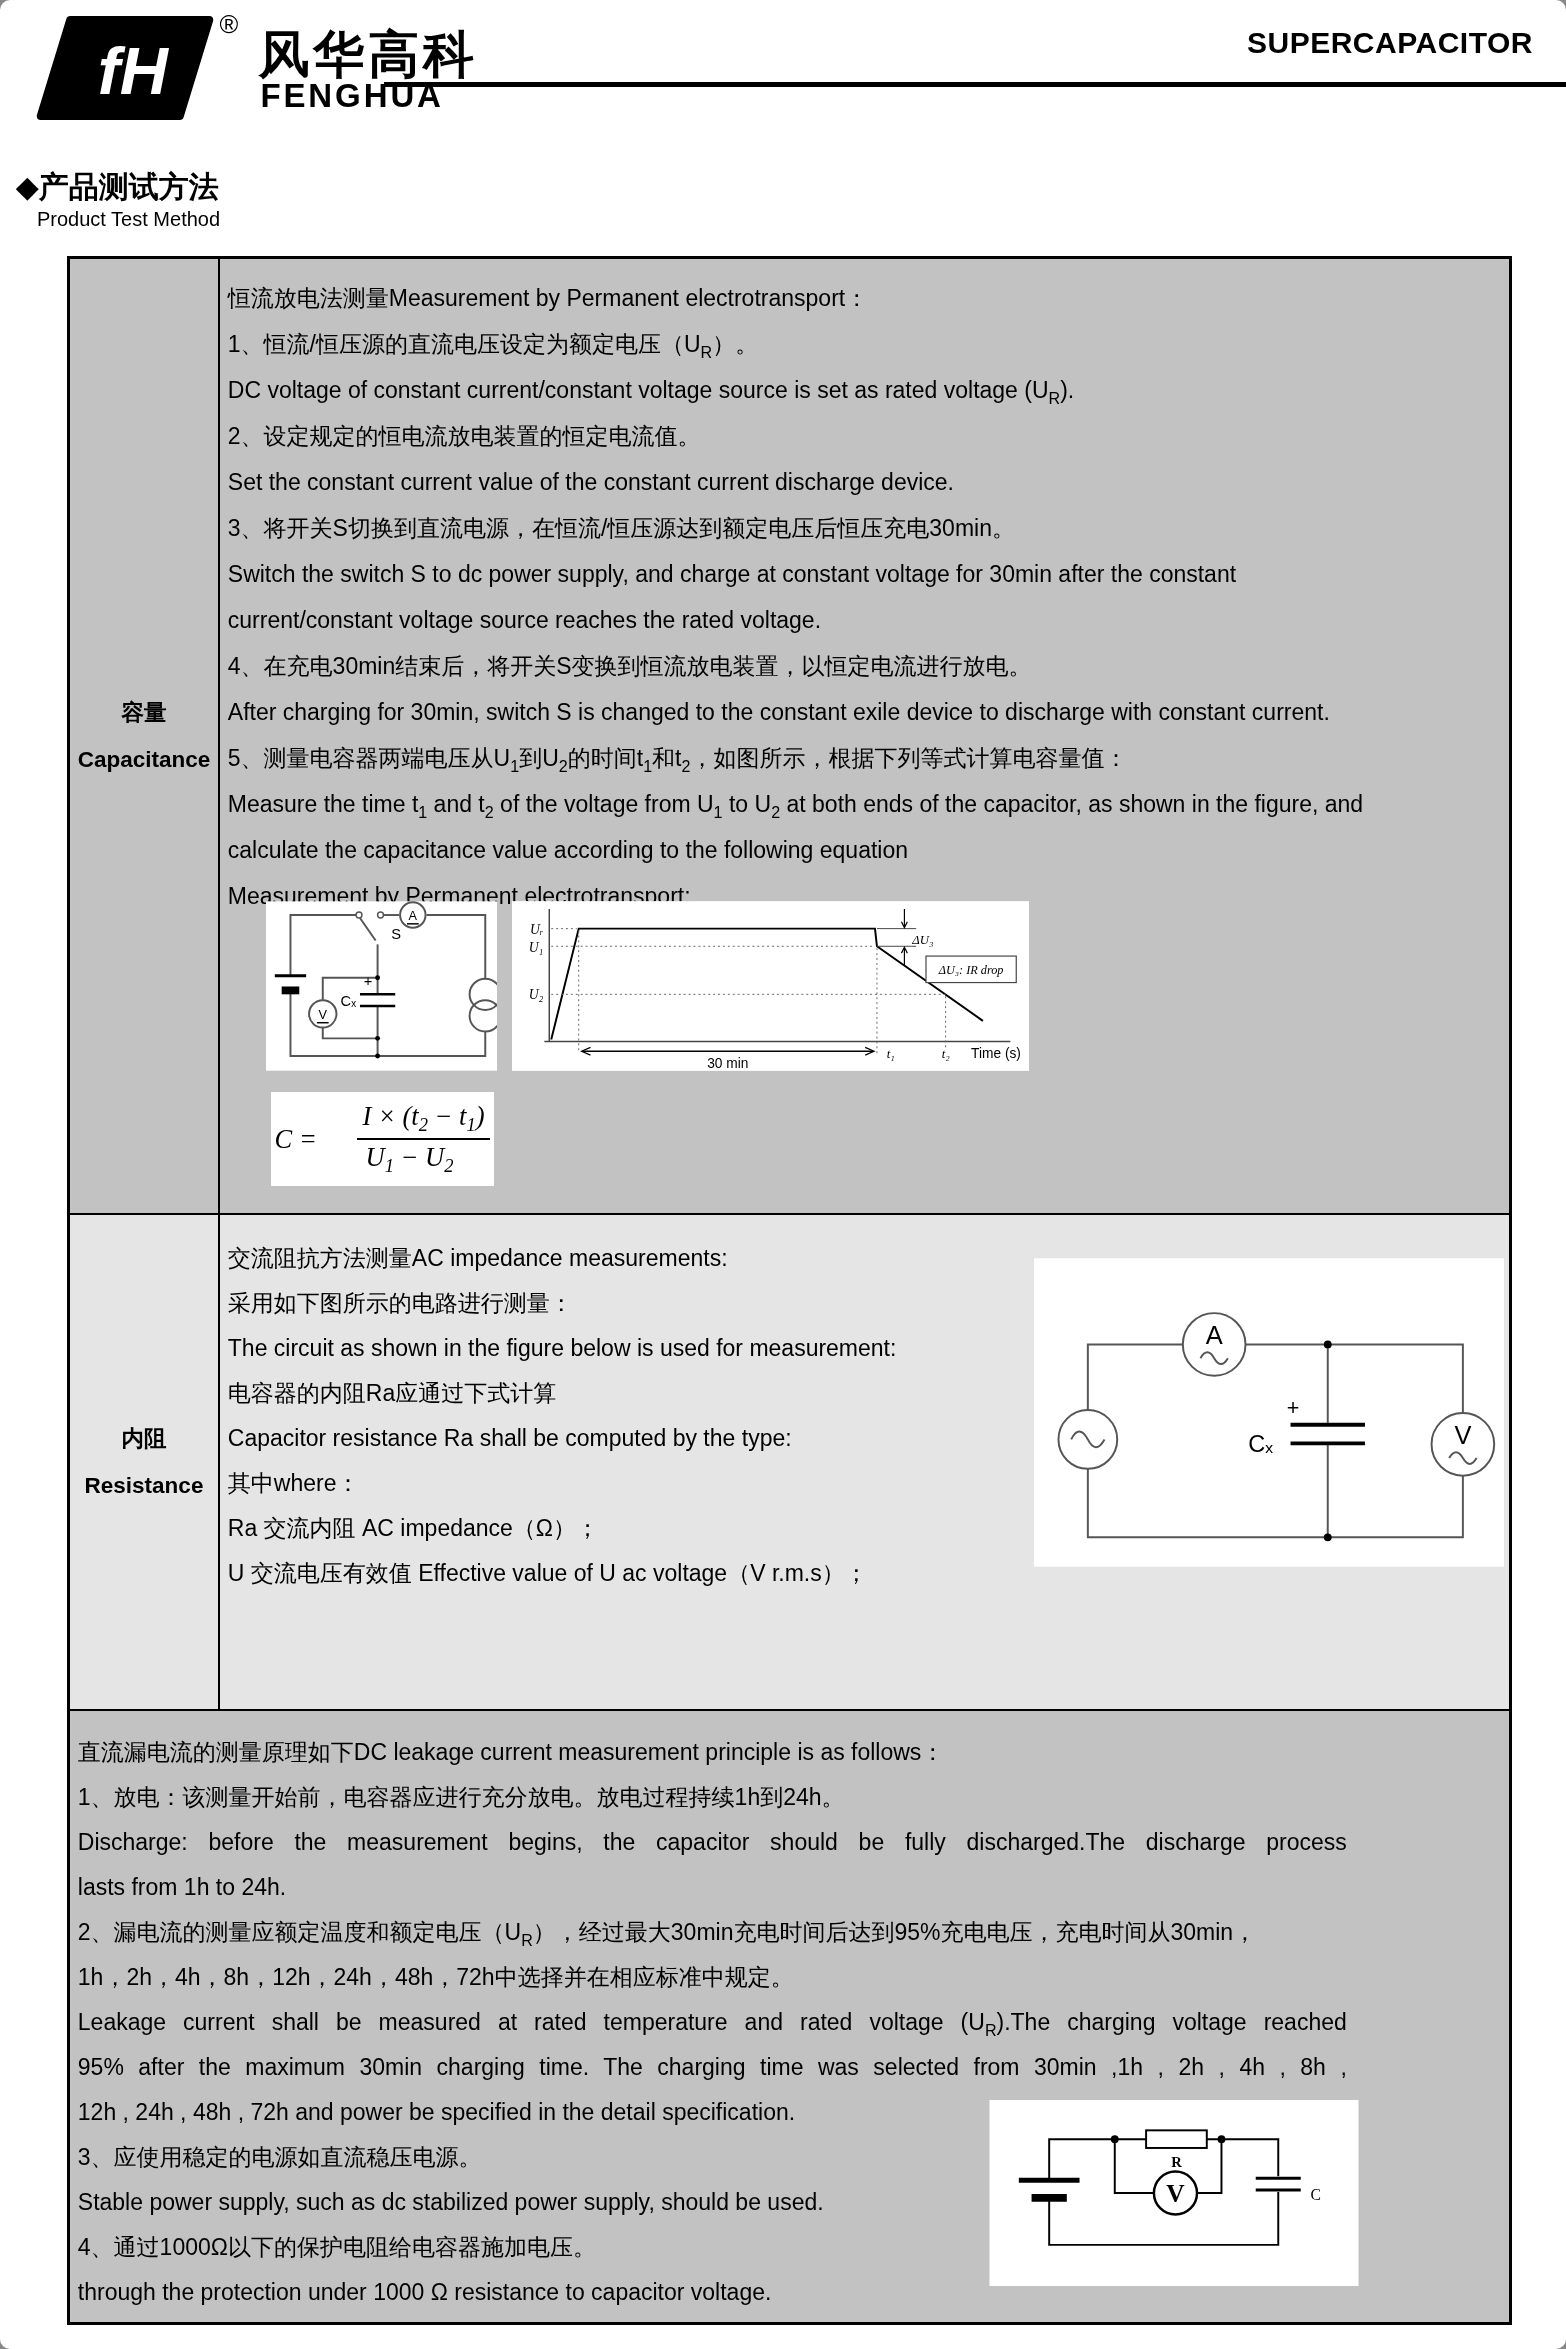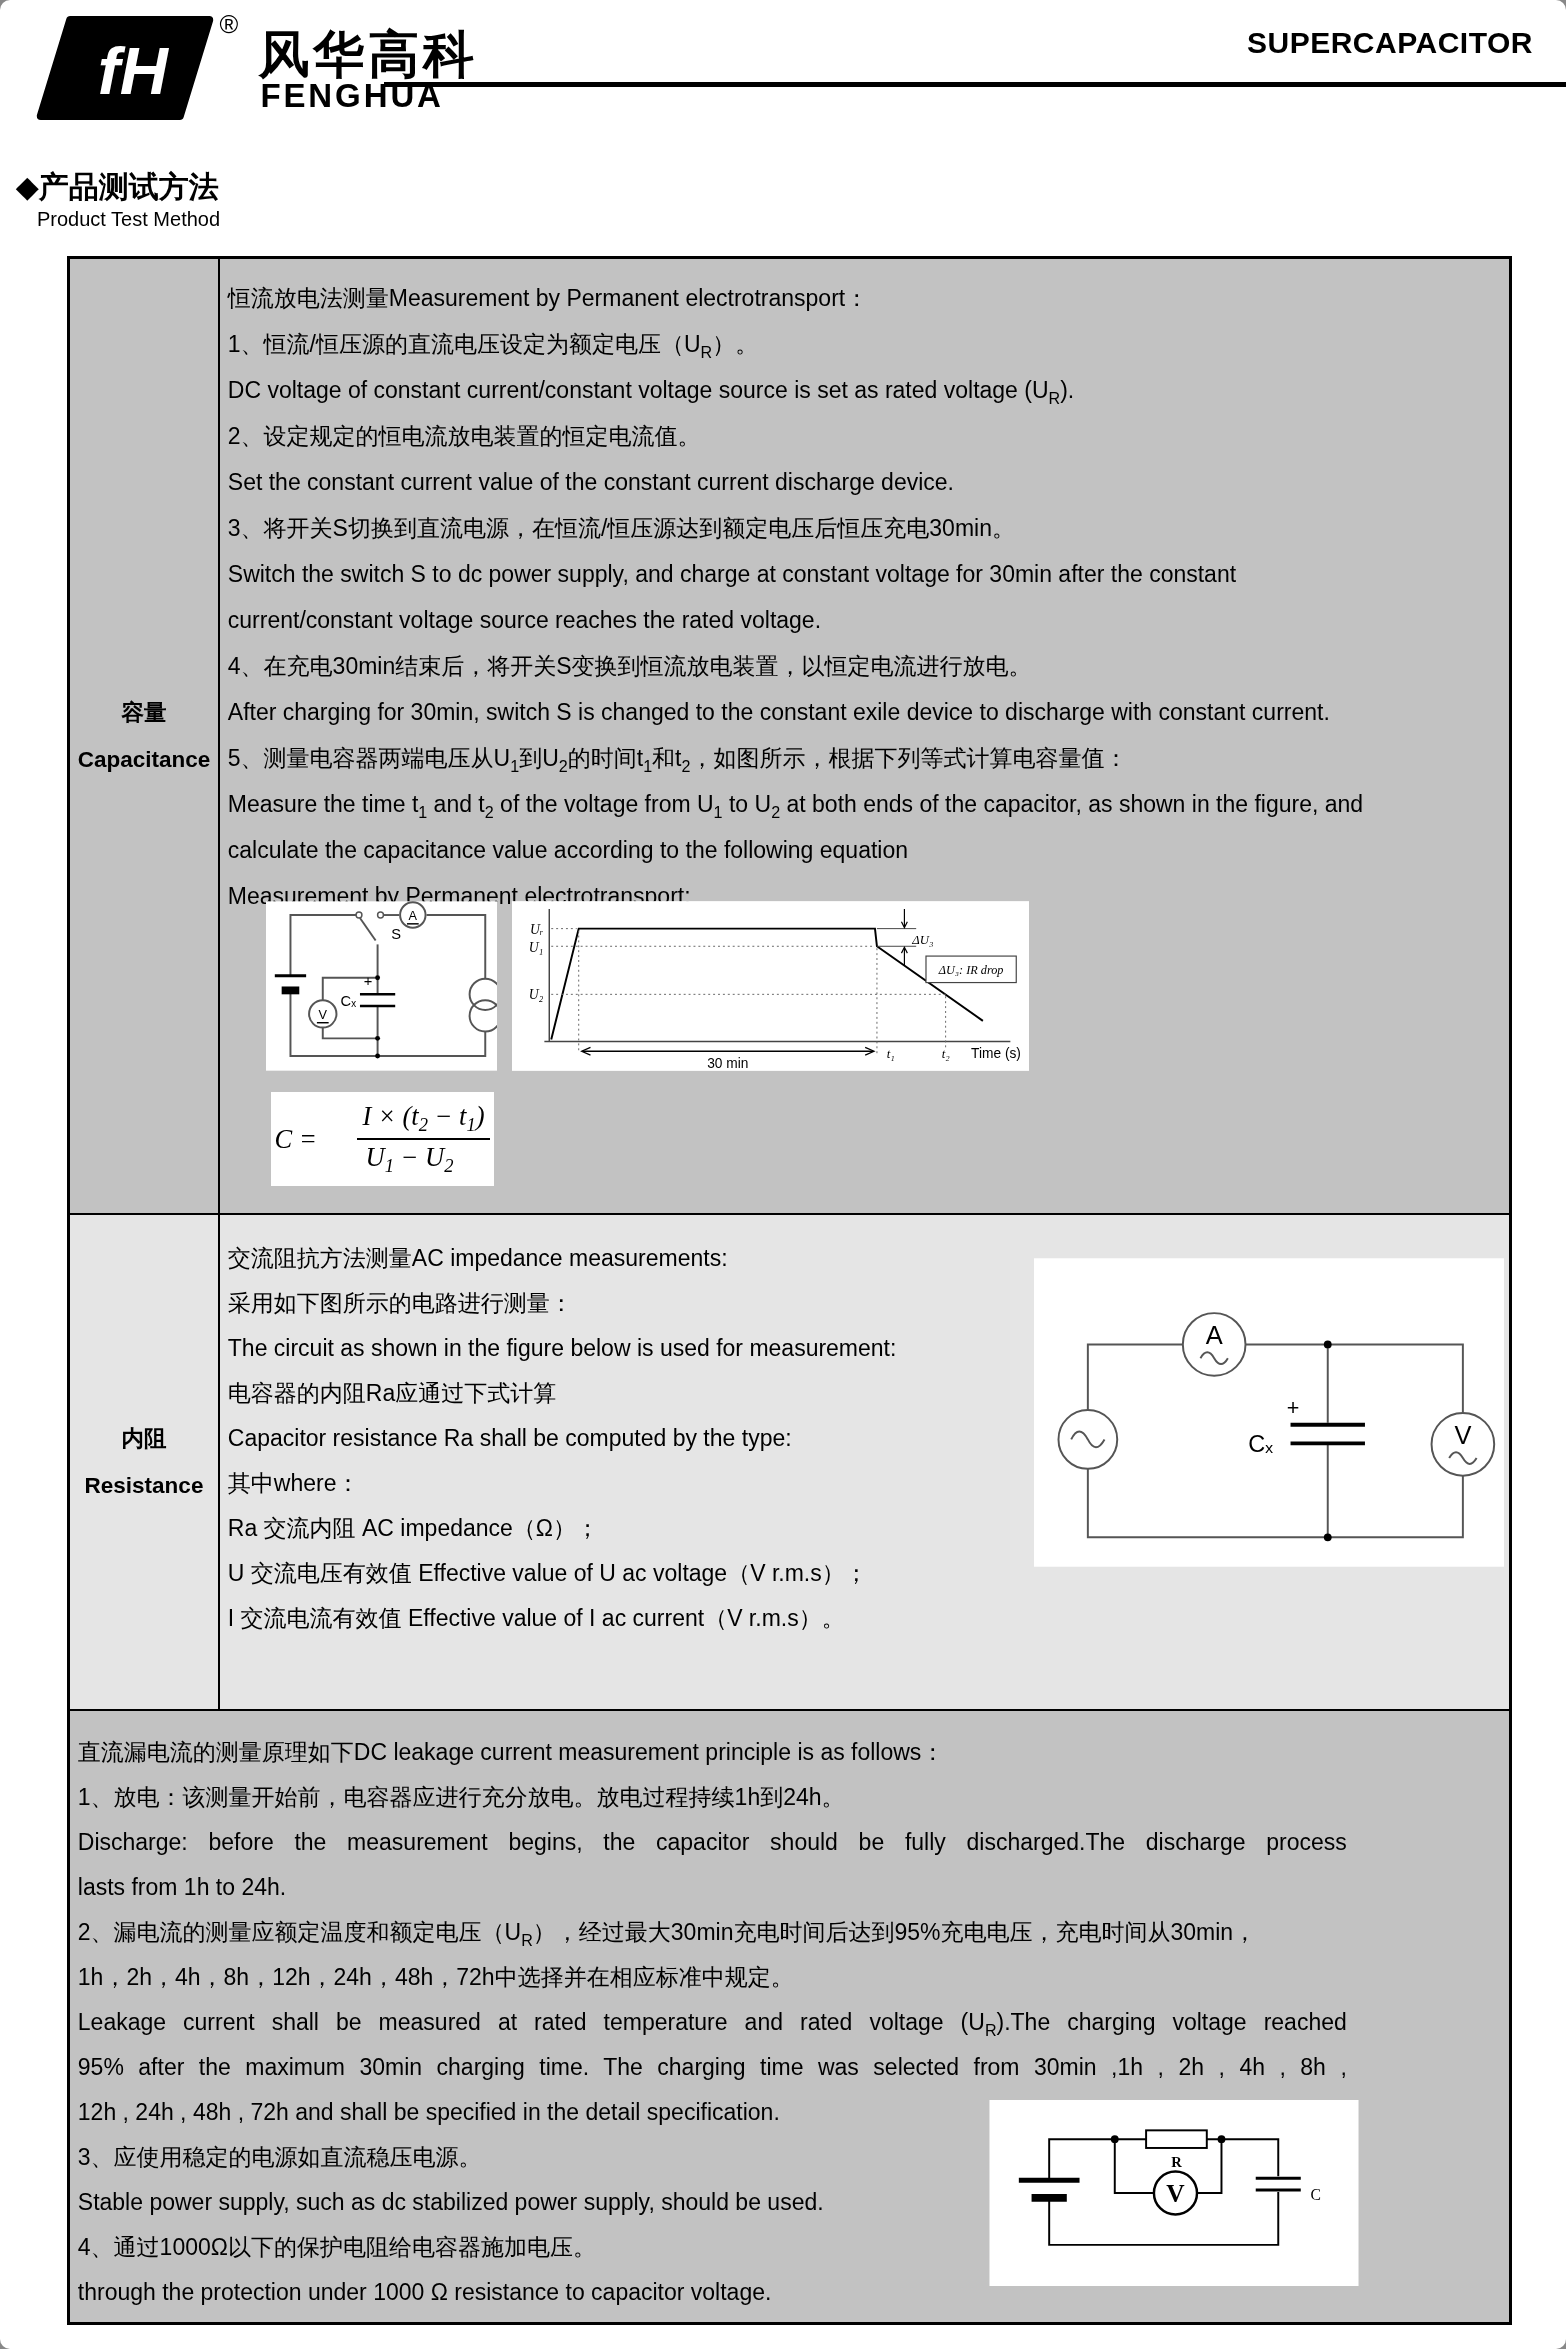--- a/index.html
+++ b/index.html
@@ -211,21 +211,20 @@
       <div class="content white">
         <div class="lines">
             <div class="line">交流阻抗方法测量AC impedance measurements:</div>
             <div class="line">采用如下图所示的电路进行测量：</div>
             <div class="line">The circuit as shown in the figure below is used for measurement:</div>
             <div class="line">电容器的内阻Ra应通过下式计算</div>
             <div class="line">Capacitor resistance Ra shall be computed by the type:</div>
             <div class="line">其中where：</div>
             <div class="line">Ra 交流内阻 AC impedance（Ω）；</div>
             <div class="line">U 交流电压有效值 Effective value of U ac voltage（V r.m.s）；</div>
-            <div class="line">I 交流电流有效值 Effective value of I ac current（V r.m.s）。</div>
           </div>
 
         <svg class="fig fig-res" width="470" height="309" viewBox="0 0 480 315" style="font-size:23.5px">
           <rect x="0" y="0" width="480" height="315" fill="#fff"></rect>
           <g stroke="#555" stroke-width="2" fill="none">
             <path d="M55,155 L55,88 L152,88"></path>
             <path d="M216,88 L438,88 L438,158"></path>
             <path d="M438,222 L438,285 L55,285 L55,215"></path>
             <path d="M300,88 L300,168"></path>
             <path d="M300,190 L300,285"></path>
@@ -256,21 +255,21 @@
       <div class="content gray">
         <div class="lines">
             <div class="line">直流漏电流的测量原理如下DC leakage current measurement principle is as follows：</div>
             <div class="line">1、放电：该测量开始前，电容器应进行充分放电。放电过程持续1h到24h。</div>
             <div class="line just">Discharge: before the measurement begins, the capacitor should be fully discharged.The discharge process</div>
             <div class="line">lasts from 1h to 24h.</div>
             <div class="line">2、漏电流的测量应额定温度和额定电压（U<sub>R</sub>），经过最大30min充电时间后达到95%充电电压，充电时间从30min，</div>
             <div class="line">1h，2h，4h，8h，12h，24h，48h，72h中选择并在相应标准中规定。</div>
             <div class="line just">Leakage current shall be measured at rated temperature and rated voltage (U<sub>R</sub>).The charging voltage reached</div>
             <div class="line just">95% after the maximum 30min charging time. The charging time was selected from 30min ,1h , 2h , 4h , 8h ,</div>
-            <div class="line">12h , 24h , 48h , 72h and shall be specified in the detail specification.</div>
+            <div class="line">12h , 24h , 48h , 72h and power be specified in the detail specification.</div>
             <div class="line">3、应使用稳定的电源如直流稳压电源。</div>
             <div class="line">Stable power supply, such as dc stabilized power supply, should be used.</div>
             <div class="line">4、通过1000Ω以下的保护电阻给电容器施加电压。</div>
             <div class="line">through the protection under 1000 Ω resistance to capacitor voltage.</div>
           </div>
 
         <svg class="fig fig-leak" width="370" height="186" viewBox="0 0 377 190" style="font-size:23.5px">
           <rect x="0" y="0" width="377" height="190" fill="#fff"></rect>
           <g stroke="#000" stroke-width="2" fill="none">
             <path d="M61,82 L61,40 L160,40"></path>

